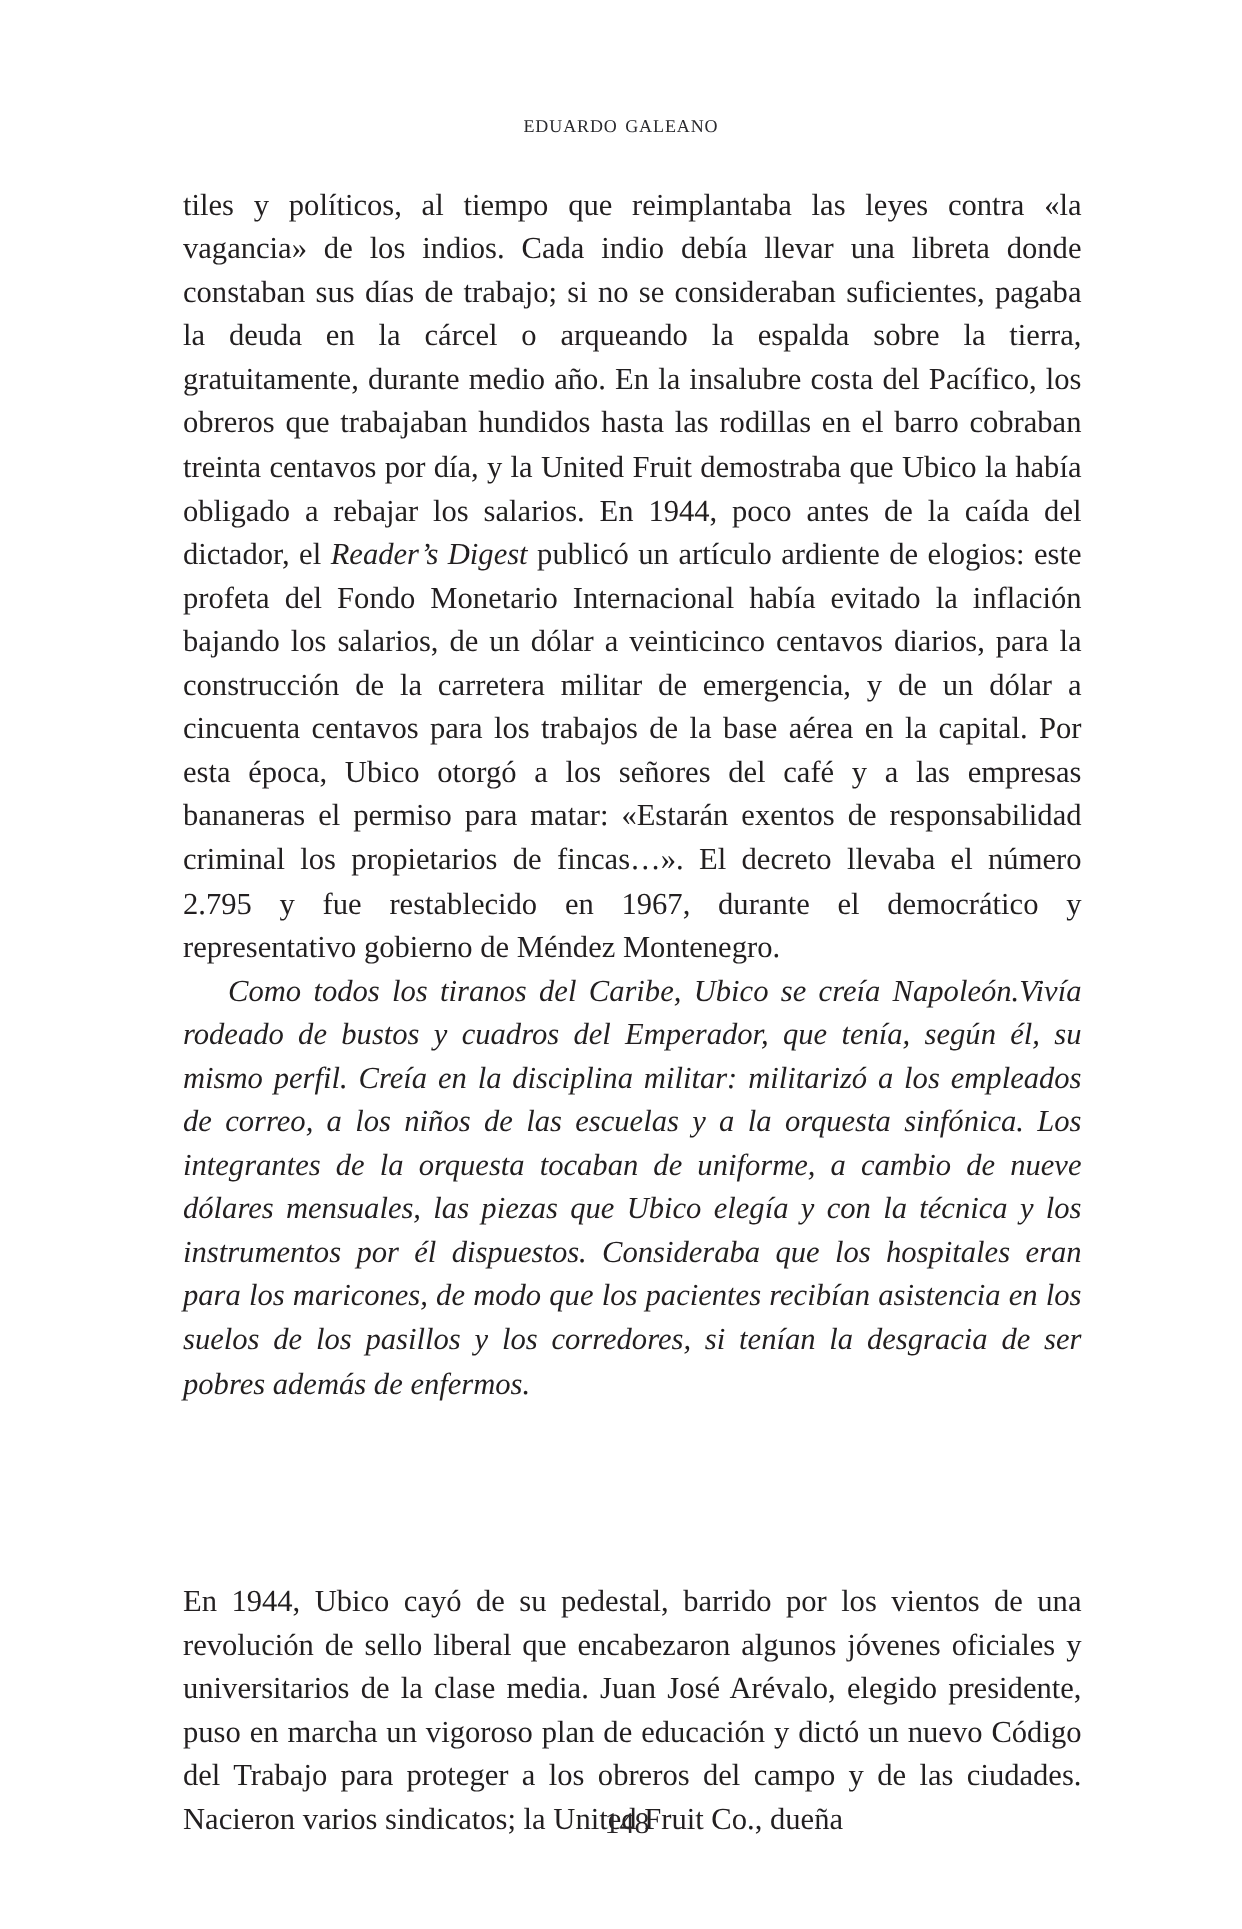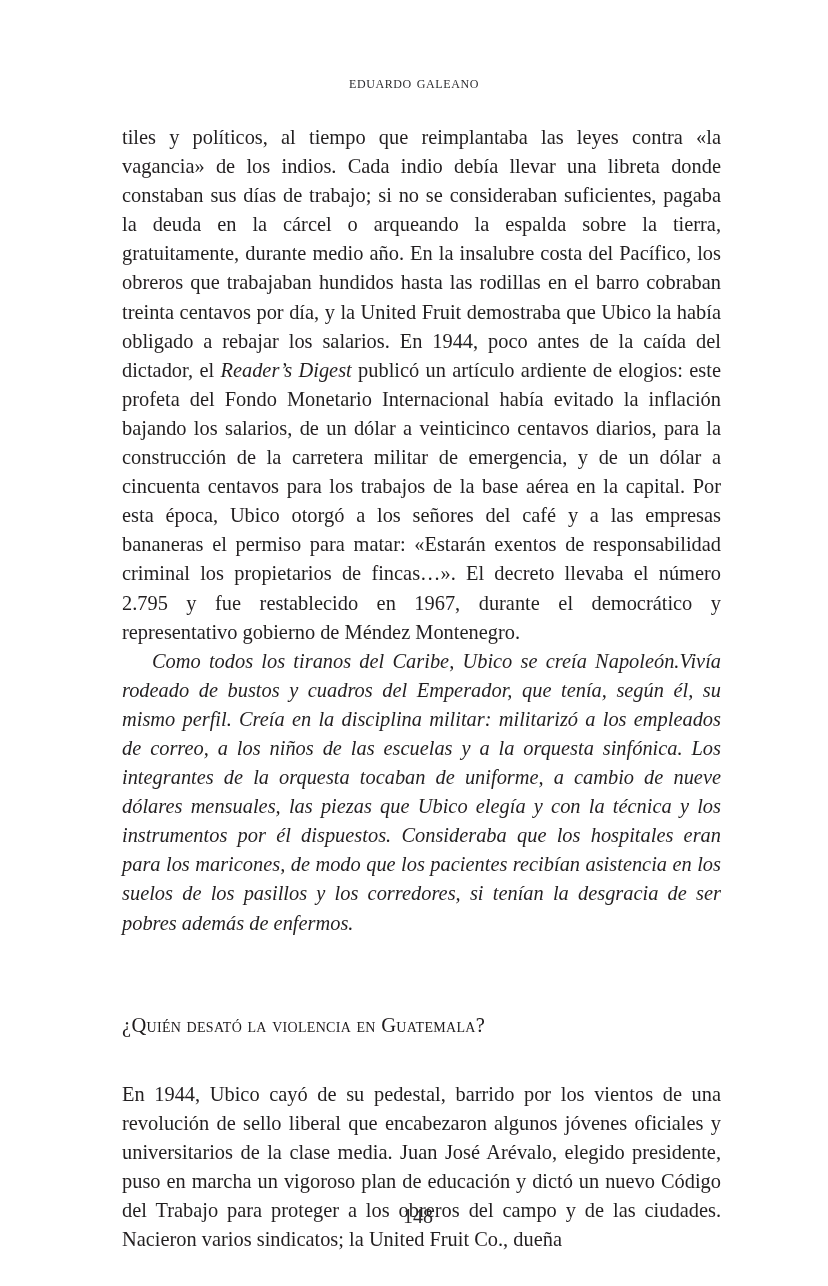--- a/index.html
+++ b/index.html
@@ -95,21 +95,20 @@
   <div class="running-head">Eduardo Galeano</div>
 
   <div class="textblock">
 
     <p class="body"><span>tiles y políticos, al tiempo que reimplantaba las leyes contra «la vagancia» de los indios. Cada indio debía llevar una libreta donde constaban sus días de trabajo; si no se consideraban suficientes, pagaba la deuda en la cárcel o arqueando la espalda sobre la tierra, gratuitamente, durante medio año. En la insalubre costa del Pacífico, los obreros que trabajaban hundidos hasta las rodillas en el barro cobraban treinta centavos por día, y la United Fruit demostraba que Ubico la había obligado a rebajar los salarios. En 1944, poco antes de la caída del dictador, el </span><i>Reader’s Digest</i><span> publicó un artículo ardiente de elogios: este profeta del Fondo Monetario Internacional había evitado la inflación bajando los salarios, de un dólar a veinticinco centavos diarios, para la construcción de la carretera militar de emergencia, y de un dólar a cincuenta centavos para los trabajos de la base aérea en la capital. Por esta época, Ubico otorgó a los señores del café y a las empresas bananeras el permiso para matar: «Estarán exentos de responsabilidad criminal los propietarios de fincas…». El decreto llevaba el número 2.795 y fue restablecido en 1967, durante el democrático y representativo gobierno de Méndez Montenegro.</span></p>
 
     <p class="body indent">Como todos los tiranos del Caribe, Ubico se creía Napoleón.Vivía rodeado de bustos y cuadros del Emperador, que tenía, según él, su mismo perfil. Creía en la disciplina militar: militarizó a los empleados de correo, a los niños de las escuelas y a la orquesta sinfónica. Los integrantes de la orquesta tocaban de uniforme, a cambio de nueve dólares mensuales, las piezas que Ubico elegía y con la técnica y los instrumentos por él dispuestos. Consideraba que los hospitales eran para los maricones, de modo que los pacientes recibían asistencia en los suelos de los pasillos y los corredores, si tenían la desgracia de ser pobres además de enfermos.</p>
 
     <div class="gap-before-heading"></div>
 
-    <h2 class="section-heading"><span class="cap">¿</span><span class="cap">Q</span><span>uién</span><span> desató la violencia en </span><span class="cap">G</span><span>uatemala</span><span class="cap">?</span></h2>
 
     <div class="gap-after-heading"></div>
 
     <p class="body">En 1944, Ubico cayó de su pedestal, barrido por los vientos de una revolución de sello liberal que encabezaron algunos jóvenes oficiales y universitarios de la clase media. Juan José Arévalo, elegido presidente, puso en marcha un vigoroso plan de educación y dictó un nuevo Código del Trabajo para proteger a los obreros del campo y de las ciudades. Nacieron varios sindicatos; la United Fruit Co., dueña</p>
 
   </div>
 
   <div class="folio">148</div>
 
 </div>

